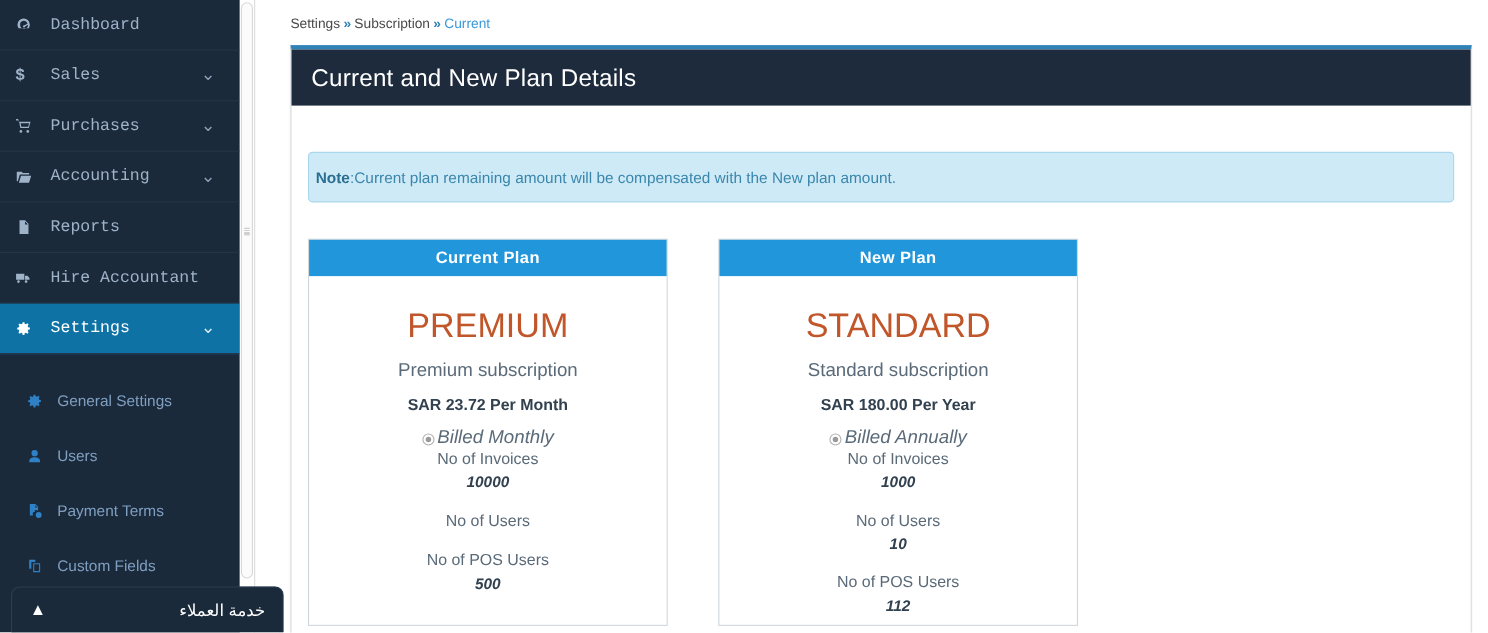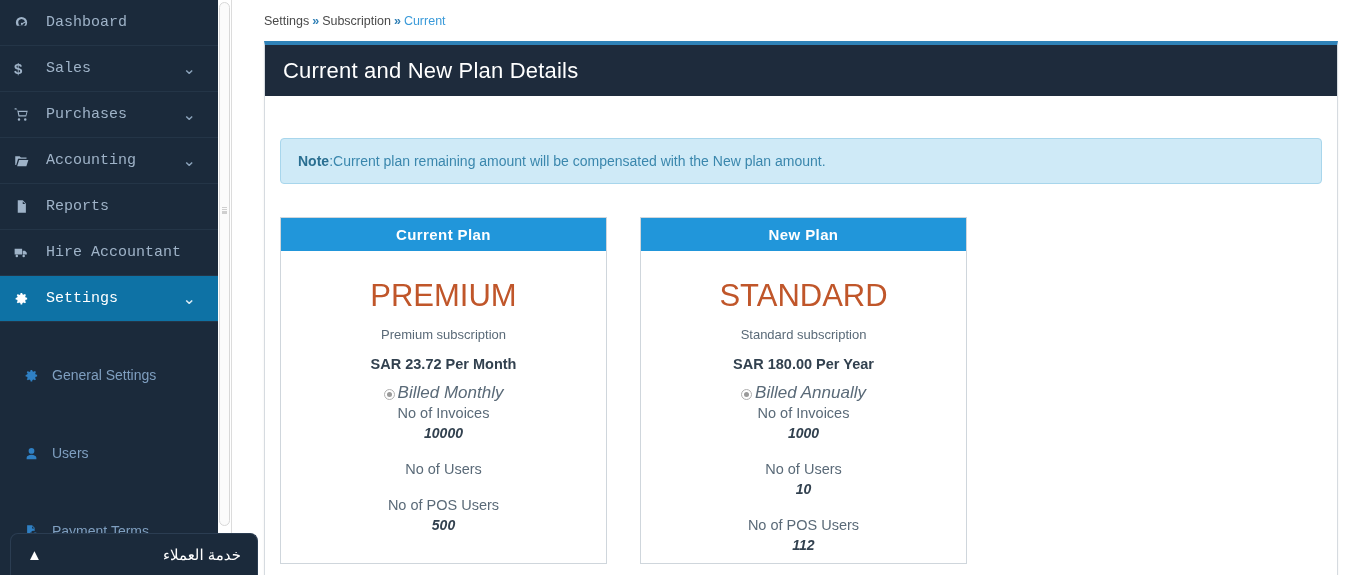--- a/index.html
+++ b/index.html
@@ -39,28 +39,27 @@
   .nav-item.active .nav-icon { color: #ffffff; }
   .nav-label { padding-left: 6px; font-family: Liberation Mono, monospace; }
   .nav-caret {
     position: absolute; right: 22px; top: 50%;
     transform: translateY(-50%);
     color: #8ba2ba; font-size: 11px; line-height: 1;
   }
   .nav-item.active .nav-caret { color: #dcecf6; }
 
   .subnav-item {
-    display: flex; align-items: center;
+    display: flex; align-items: flex-end;
     height: 50px;
     padding-left: 24px;
     color: #7f9fc0;
     font-size: 14px;
     cursor: pointer;
     white-space: nowrap;
-    margin-top: 28px;
   }
   .subnav-icon {
     width: 24px; min-width: 24px;
     display: flex; align-items: center;
     color: #2f80c4;
   }
   .subnav-label { padding-left: 4px; }
 
   
   .sb-track {
@@ -148,29 +147,29 @@
     font-weight: normal;
     letter-spacing: .2px;
   }
   .panel-body { padding: 20px 15px 0 15px; }
 
   .note-box {
     margin: 22px 0 0 0;
     background: #cfeaf7;
     border: 1px solid #a8d6ec;
     border-radius: 4px;
-    padding: 14px 17px;
+    padding: 14px 6px;
     color: #3a87ad;
     font-size: 14px;
   }
   .note-box b { color: #2a6f91; }
 
   .cards-row {
     display: flex;
-    gap: 33px;
+    gap: 46px;
     margin-top: 33px;
     padding-left: 0px;
   }
   .plan-card {
     width: 327px;
     border: 1px solid #cfd6dc;
     background: #ffffff;
   }
   .plan-card-header {
     height: 33px;
@@ -187,21 +186,21 @@
   }
   .plan-name {
     color: #c0562a;
     font-size: 31px;
     line-height: 1.1;
     margin-bottom: 14px;
     font-weight: normal;
   }
   .plan-desc {
     color: #5a6a78;
-    font-size: 13px;
+    font-size: 17px;
     margin-bottom: 14px;
   }
   .plan-price {
     color: #32414f;
     font-size: 14.5px;
     font-weight: bold;
     margin-bottom: 11px;
   }
   .plan-billing {
     color: #5a6a78;

